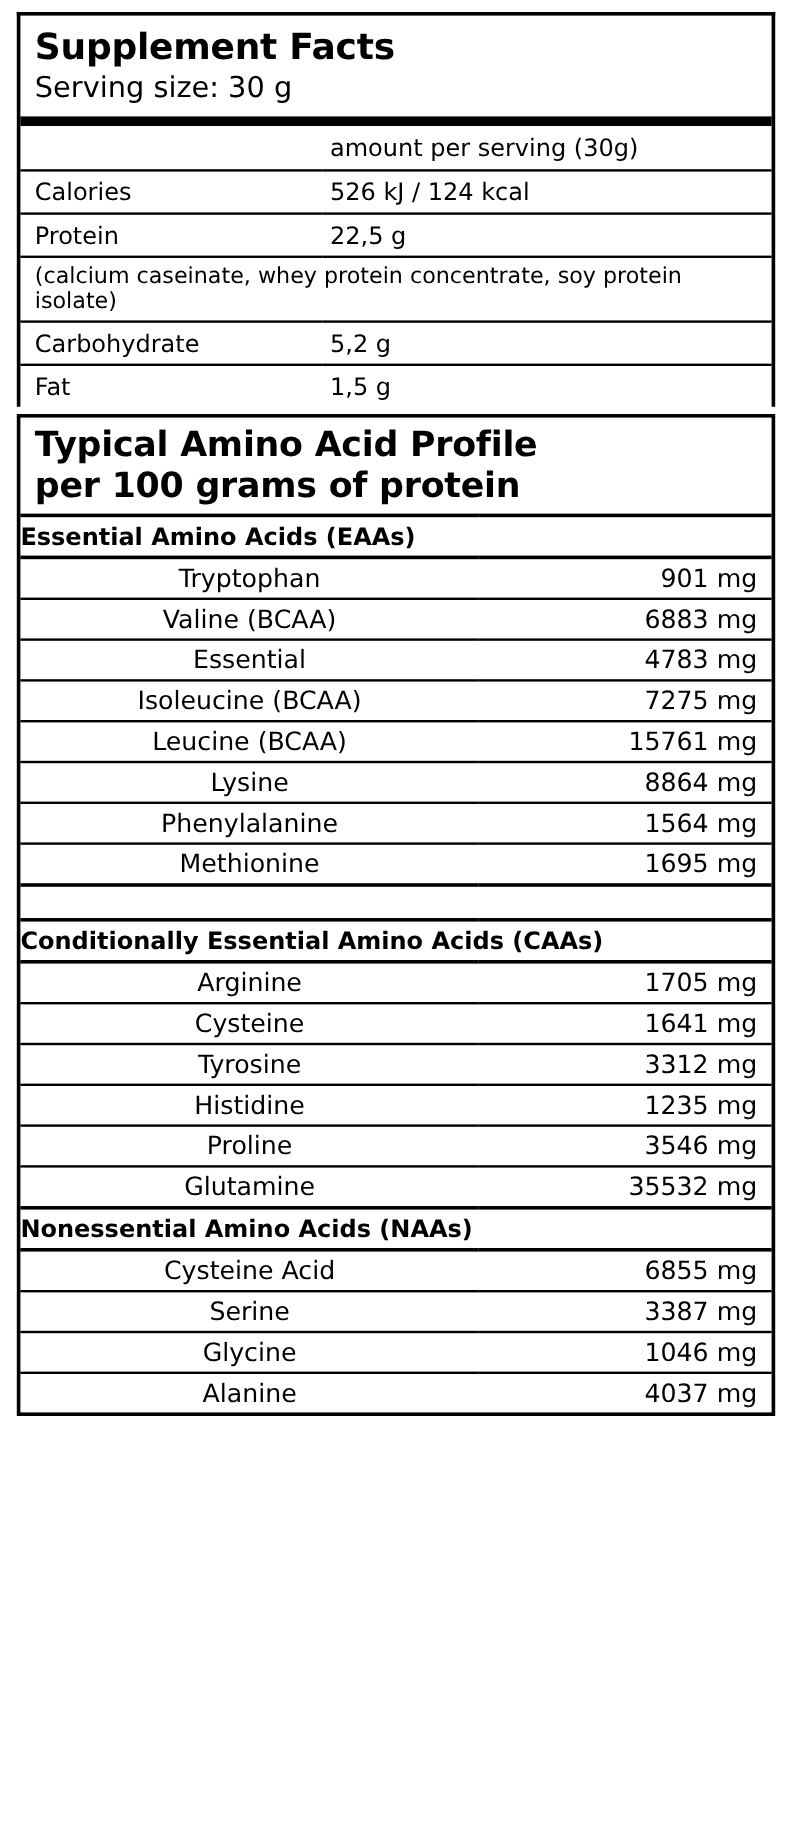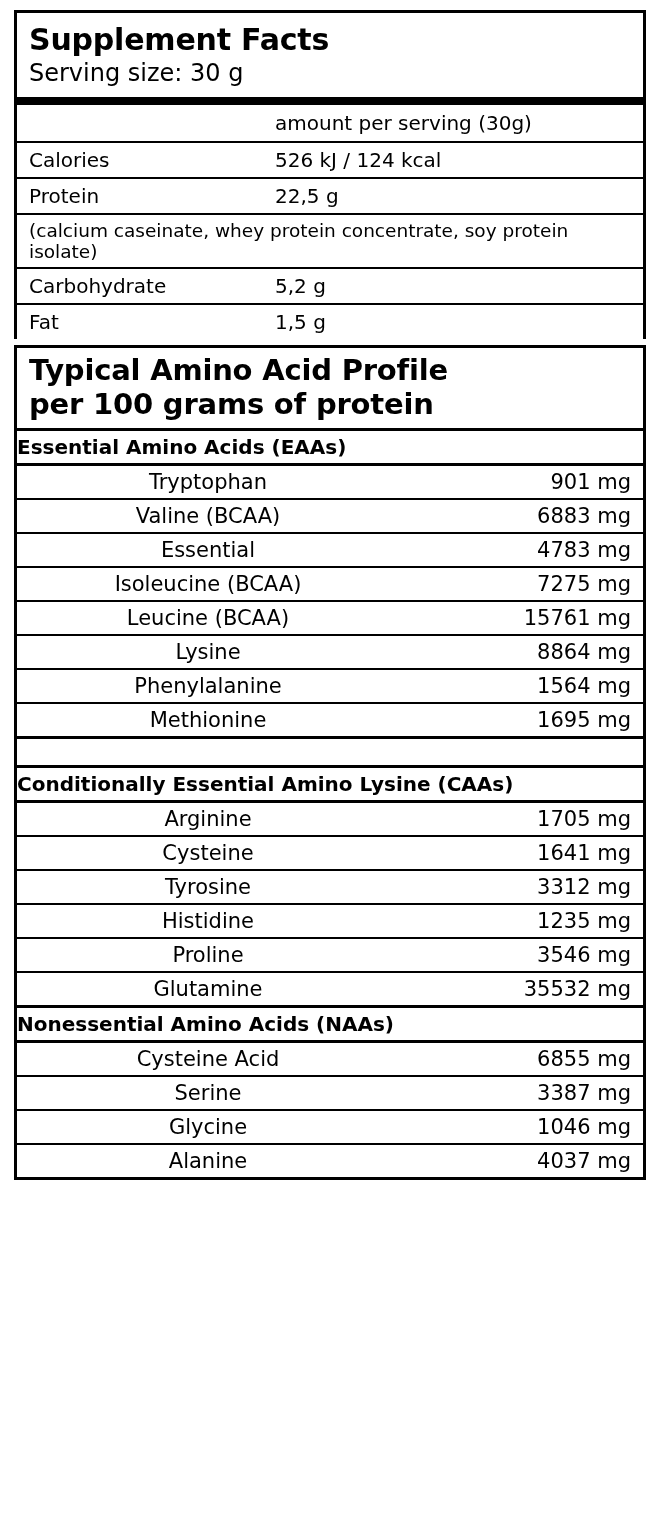--- a/index.html
+++ b/index.html
@@ -220,21 +220,21 @@
         <tr class="itm">
           <td class="nm">Methionine</td>
           <td class="vl">1695 mg</td>
         </tr>
 
         <tr class="spacer">
           <td colspan="2"></td>
         </tr>
 
         <tr class="grp">
-          <td colspan="2">Conditionally Essential Amino Lysine (CAAs)</td>
+          <td colspan="2">Conditionally Essential Amino Acids (CAAs)</td>
         </tr>
         <tr class="itm firstitem">
           <td class="nm">Arginine</td>
           <td class="vl">1705 mg</td>
         </tr>
         <tr class="itm">
           <td class="nm">Cysteine</td>
           <td class="vl">1641 mg</td>
         </tr>
         <tr class="itm">

